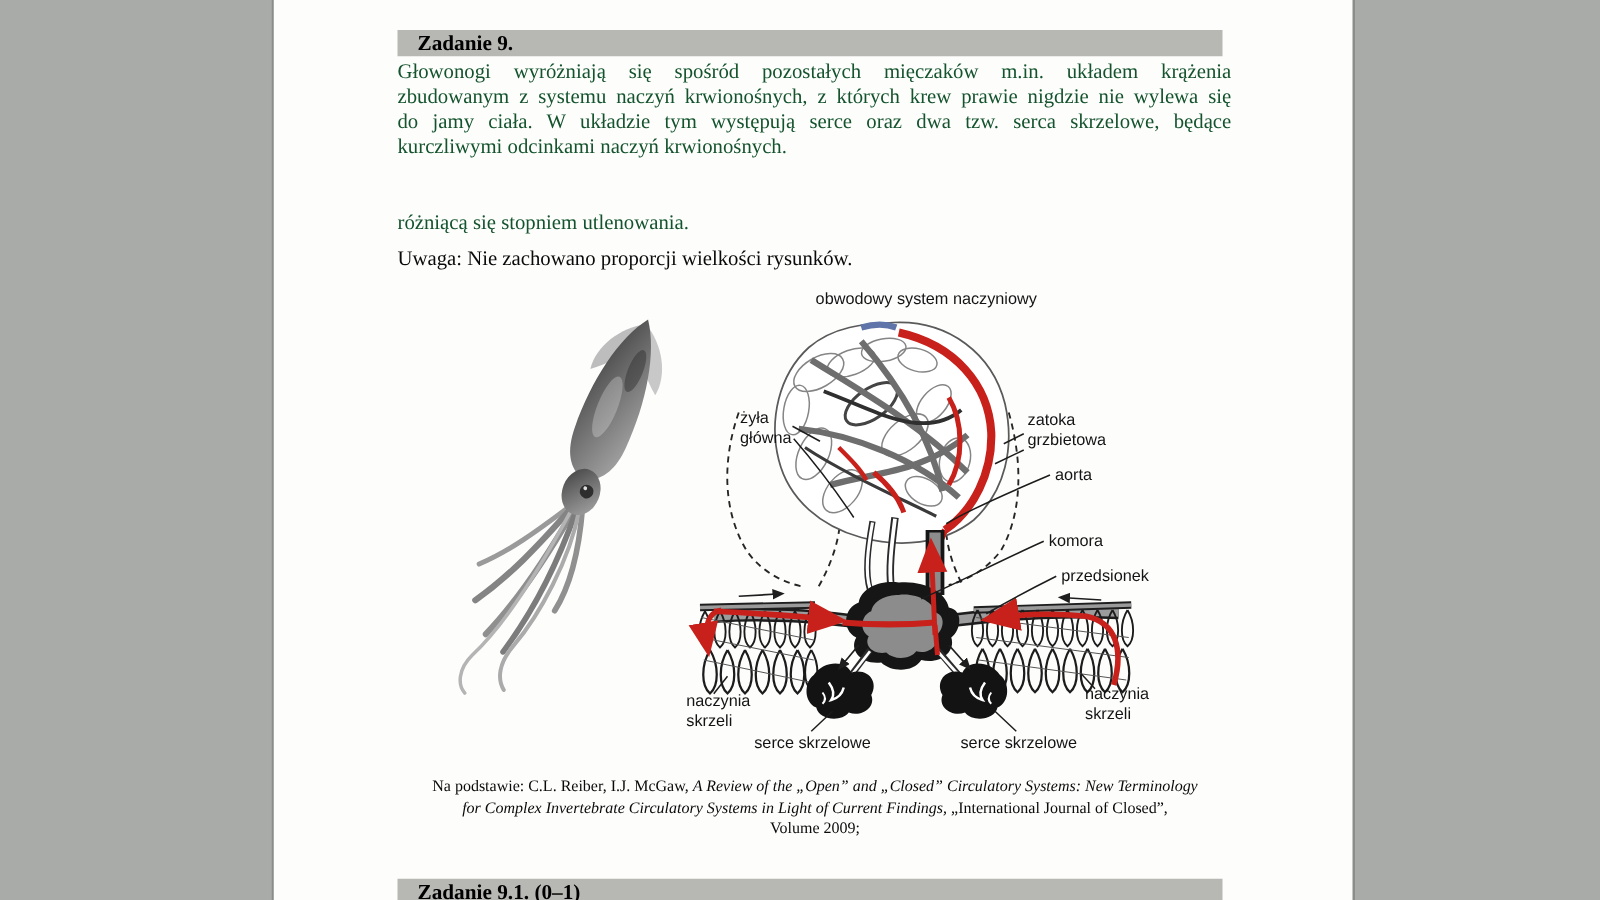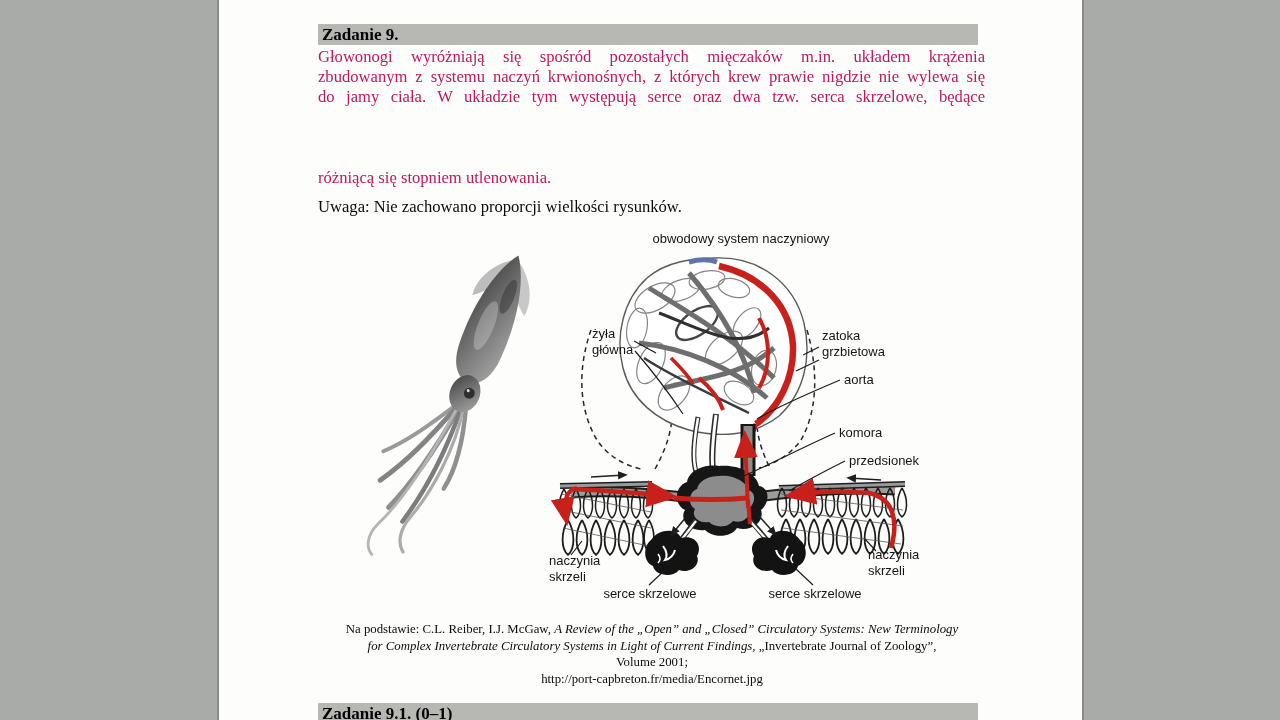--- a/index.html
+++ b/index.html
@@ -1,22 +1,22 @@
 <!DOCTYPE html>
 <html lang="pl"><head>
 <meta charset="utf-8">
 <style>
   html,body{margin:0;padding:0;background:#a8aba8;}
   .stage{position:relative;width:1280px;height:720px;background:#a8aba8;overflow:hidden;
          font-family:"Liberation Serif",serif;}
   .page{position:absolute;left:217px;top:0;width:863px;height:720px;background:#fdfefc;
         border-left:2px solid #898c89;border-right:2px solid #8a8d8a;overflow:hidden;}
   .hbar{position:absolute;left:99px;width:660px;height:21px;background:#b7b7b3;
-        font-weight:bold;font-size:17px;line-height:21px;padding-left:4px;box-sizing:border-box;color:#000;}
-  .tline{position:absolute;left:99px;width:667px;font-size:16.6px;line-height:20px;color:#be185d;
+        font-weight:bold;font-size:17px;line-height:21px;padding-left:16px;box-sizing:border-box;color:#000;}
+  .tline{position:absolute;left:99px;width:667px;font-size:16.6px;line-height:20px;color:#14532d;
          text-align:justify;text-align-last:justify;white-space:nowrap;}
   .tline.last{text-align-last:left;white-space:normal;}
   .note{position:absolute;left:99px;top:197px;font-size:16.6px;color:#0a0a0a;}
   .cite{position:absolute;left:99px;top:621px;width:668px;font-size:12.8px;line-height:16.5px;
         text-align:center;color:#0a0a0a;}
   .cite i{font-style:italic;}
   svg{position:absolute;left:0;top:228px;}
   svg text{font-family:"Liberation Sans",sans-serif;font-size:13px;fill:#141414;}
 </style>
 </head>
@@ -25,20 +25,21 @@
 <div class="stage">
  <div class="page">
 
   <div class="hbar" style="top:24px">
     <span>Zadanie 9.</span>
   </div>
 
   <div class="tline" style="top:47px">Głowonogi wyróżniają się spośród pozostałych mięczaków m.in. układem krążenia</div>
   <div class="tline" style="top:67px">zbudowanym z systemu naczyń krwionośnych, z których krew prawie nigdzie nie wylewa się</div>
   <div class="tline" style="top:87px">do jamy ciała. W układzie tym występują serce oraz dwa tzw. serca skrzelowe, będące</div>
+  <div class="tline last" style="top:107px">kurczliwymi odcinkami naczyń krwionośnych.</div>
 
   <div class="tline last" style="top:168px">różniącą się stopniem utlenowania.</div>
 
   <div class="note">Uwaga: Nie zachowano proporcji wielkości rysunków.</div>
 
   <svg width="861" height="392" viewBox="0 0 861 392">
     <defs>
       <marker id="ar" markerWidth="8" markerHeight="8" refX="5" refY="3" orient="auto">
         <path d="M0,0 L7,3 L0,6 Z" fill="#c8211b"></path>
       </marker>
@@ -250,23 +251,22 @@
       <text x="330" y="353">skrzeli</text>
       <text x="649" y="331">naczynia</text>
       <text x="649" y="347">skrzeli</text>
       <text x="431" y="370" text-anchor="middle">serce skrzelowe</text>
       <text x="596" y="370" text-anchor="middle">serce skrzelowe</text>
     </g>
   </svg>
 
   <div class="cite">
     <div><span>Na podstawie: C.L. Reiber, I.J. McGaw, </span><i>A Review of the „Open” and „Closed” Circulatory Systems: New Terminology</i></div>
-    <div><i>for Complex Invertebrate Circulatory Systems in Light of Current Findings,</i><span> „Invertebrate Journal of Zoology”,</span></div>
-    <div>Volume 2001;</div>
-    <div>http://port-capbreton.fr/media/Encornet.jpg</div>
+    <div><i>for Complex Invertebrate Circulatory Systems in Light of Current Findings,</i><span> „International Journal of Closed”,</span></div>
+    <div>Volume 2009;</div>
   </div>
 
   <div class="hbar" style="top:703px;height:20px;">
     <span>Zadanie 9.1. (0–1)</span>
   </div>
 
  </div>
 </div>
 
 </body></html>

